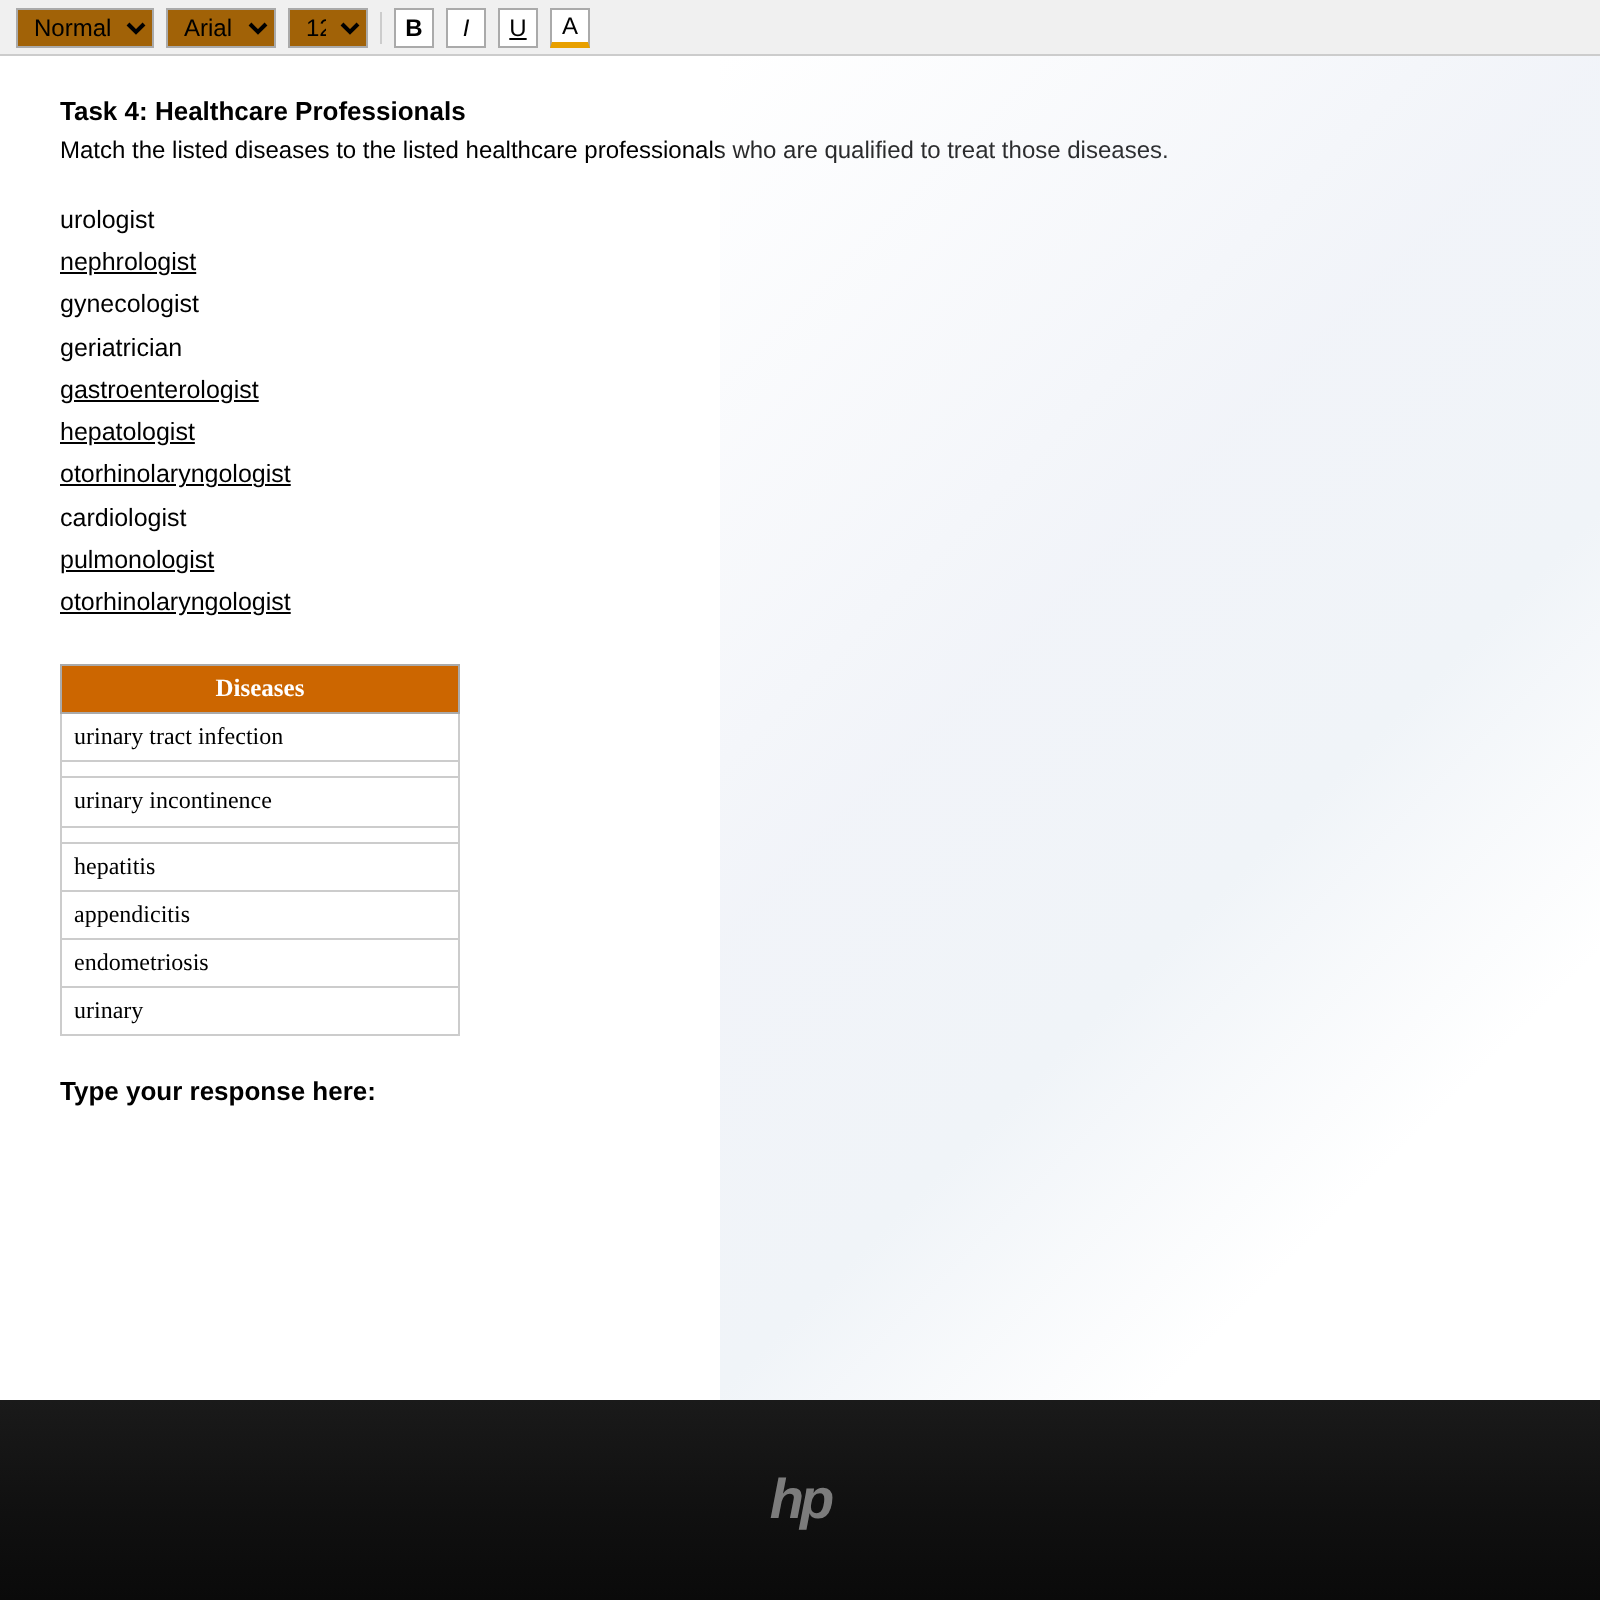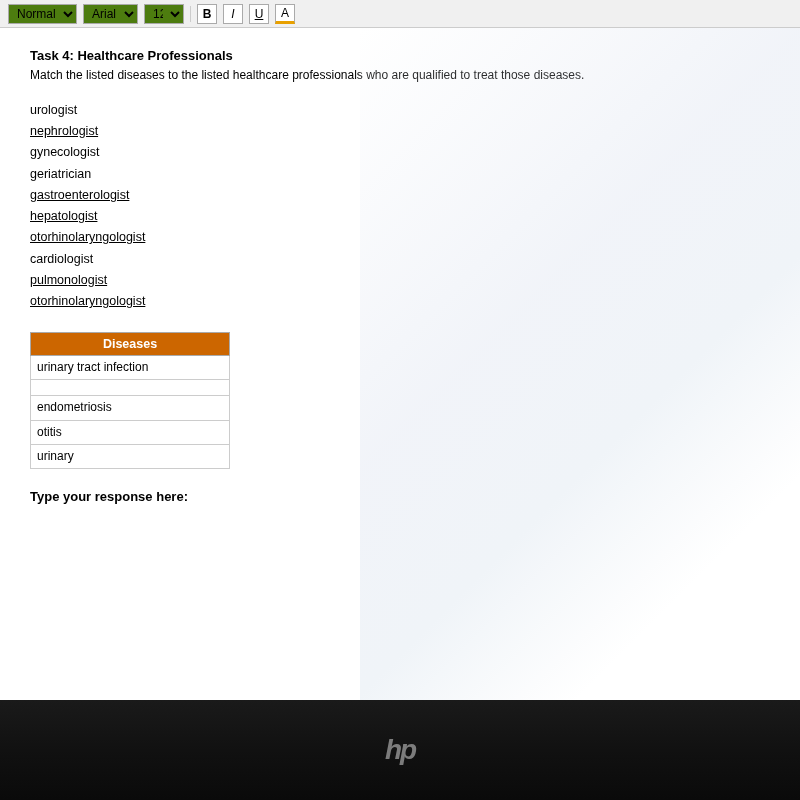--- a/index.html
+++ b/index.html
@@ -32,21 +32,21 @@
       align-items: center;
       padding: 0 8px;
       gap: 6px;
       z-index: 10;
     }
 
     .toolbar-select {
       height: 20px;
       font-size: 12px;
       border: 1px solid #aaa;
-      background: #4d7c0f;
+      background: #a16207;
       padding: 0 4px;
     }
 
     .toolbar-divider {
       width: 1px;
       height: 16px;
       background: #ccc;
     }
 
     .toolbar-btn {
@@ -117,20 +117,21 @@
 
     .professional-item.underlined {
       text-decoration: underline;
     }
 
     
     .diseases-table {
       border-collapse: collapse;
       width: 200px;
       margin-bottom: 20px;
+      font-family: Liberation Serif, serif;
     }
 
     .diseases-table th {
       background: #cc6600;
       color: white;
       font-size: 12.5px;
       font-weight: bold;
       padding: 4px 8px;
       text-align: center;
       border: 1px solid #aaa;
@@ -229,28 +230,34 @@
         </tr>
       </thead>
       <tbody id="diseases-body">
 
       <tr>
             <td>urinary tract infection</td>
           </tr>
           <tr class="spacer">
             <td></td>
           </tr>
+          <tr>
+            <td>urinary incontinence</td>
+          </tr>
           <tr class="spacer">
             <td></td>
           </tr>
           <tr>
+            <td>hepatitis</td>
+          </tr>
+          <tr>
+            <td>appendicitis</td>
+          </tr>
+          <tr>
             <td>endometriosis</td>
-          </tr>
-          <tr>
-            <td>otitis</td>
           </tr>
           <tr>
             <td>urinary</td>
           </tr>
         </tbody>
     </table>
 
     <div class="response-label">Type your response here:</div>
   </div>
 

